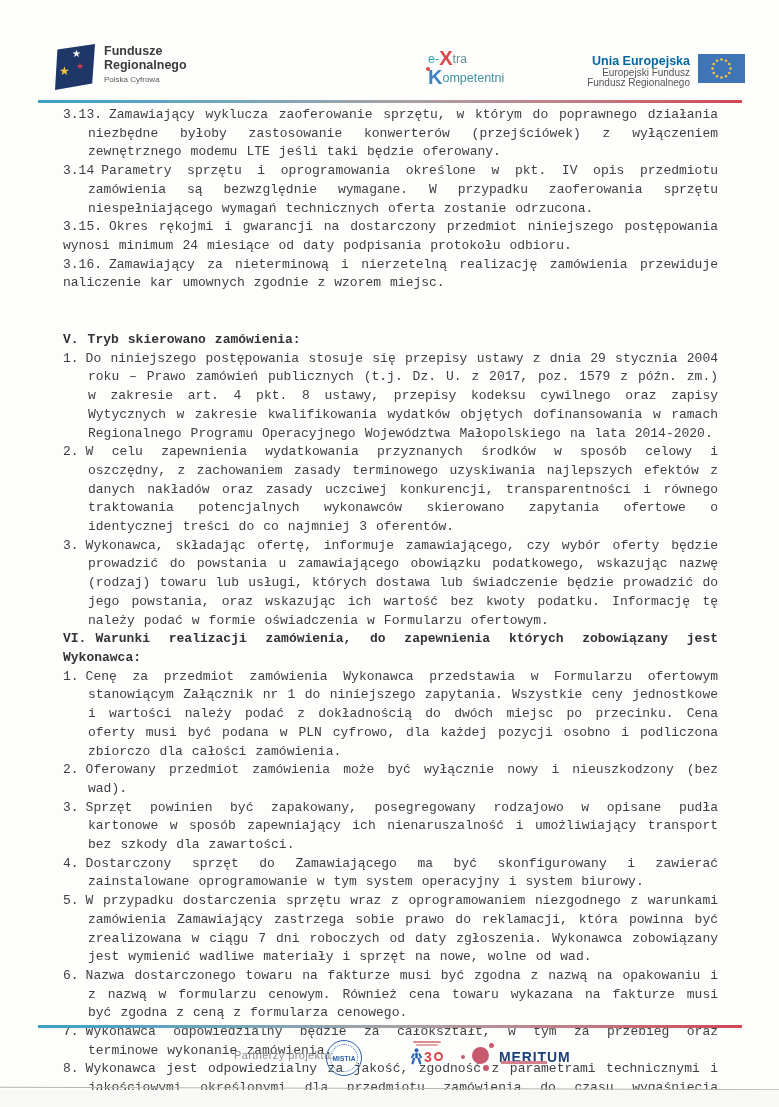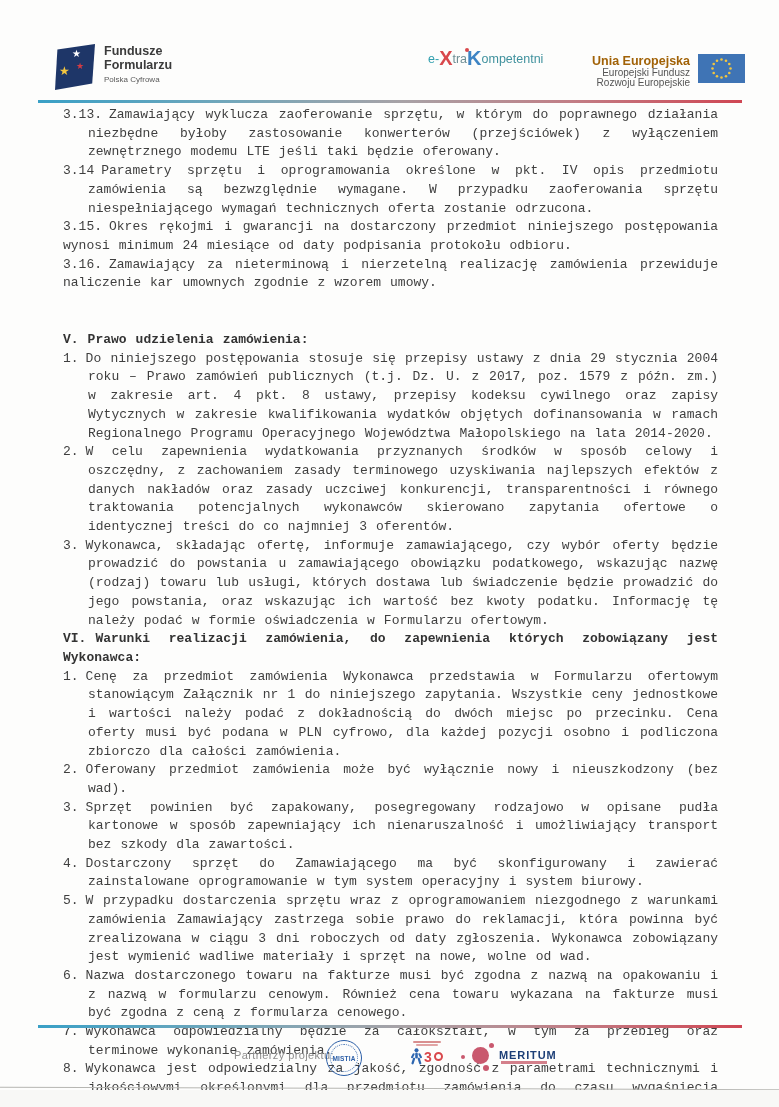--- a/index.html
+++ b/index.html
@@ -18,32 +18,32 @@
   .star-w{color:#ffffff;font-size:10px;left:17px;top:5px;}
   .star-r{color:#d23b44;font-size:9px;left:21px;top:18px;}
   .star-y{color:#f4c63f;font-size:12px;left:4px;top:21px;}
   .fe-text .t1{font-size:12.5px;font-weight:bold;line-height:14px;color:#3b3b3b;}
   .fe-text .sub{font-size:8px;color:#5a5a5a;margin-top:3px;}
   .logo-rp{left:215px; top:50px; gap:10px;}
   .pl-flag{width:46px;height:28px;flex:none;margin-top:2px;}
   .pl-flag .white{height:13px;background:#fbfaf8;border:1px solid #e3e1dc;border-bottom:none;}
   .pl-flag .red{height:14px;background:#c66f6b;}
   .rp-text{font-size:12.5px;font-weight:bold;line-height:14px;color:#3b3b3b;}
-  .logo-ek{left:428px; top:49px; flex-direction:row;}
+  .logo-ek{left:428px; top:49px; flex-direction:column;}
   .ek-l1,.ek-l2{line-height:17px;white-space:nowrap;}
   .ek-e{font-size:12.5px;color:#2f9fae;}
   .ek-x{font-size:20px;font-weight:bold;color:#d9484c;vertical-align:-2px;}
   .ek-tra{font-size:12.5px;color:#6e8e94;}
   .ek-k{font-size:20px;font-weight:bold;color:#3e84c4;position:relative;vertical-align:-2px;}
   .ek-k i{position:absolute;left:-2px;top:1px;width:4px;height:4px;border-radius:50%;
     background:#d9484c;}
   .ek-rest{font-size:12.5px;color:#41929e;}
   .logo-ue{right:34px; top:54px; gap:8px;}
   .ue-text{text-align:right;}
-  .ue-title{font-size:12.5px;font-weight:bold;color:#a16207;line-height:14px;}
+  .ue-title{font-size:12.5px;font-weight:bold;color:#0369a1;line-height:14px;}
   .ue-sub{font-size:10px;color:#555;line-height:9.5px;}
   .eu-flag{width:47px;height:29px;background:#3f74b5;flex:none;}
   
   .rule{position:absolute;left:38px;width:704px;height:2.5px;
     background:linear-gradient(90deg,#3aa0c6 0%,#74a7ba 28%,#a8a2a6 52%,#c27d85 76%,#cf4653 100%);}
   .rule-top{top:100px;}
   .rule-bottom{top:1025px;}
   
   .doc-body{position:absolute;left:63px;top:106px;width:655px;
     font-size:13px;line-height:18.7px;text-align:justify;word-spacing:1.2px;color:#3f3f3f;font-family:Liberation Mono, monospace;}
@@ -69,21 +69,21 @@
   .frdl-row{display:flex;align-items:center;justify-content:center;gap:2px;margin-top:2px;}
   .frdl-num{font-size:14px;font-weight:bold;color:#d9484c;line-height:14px;}
   .frdl-ring{width:9px;height:9px;border:2.5px solid #d9484c;border-radius:50%;
     box-sizing:border-box;}
   .meritum{position:absolute;left:458px;top:1042px;width:110px;height:32px;}
   .meritum .c{position:absolute;border-radius:50%;background:#c9596e;}
   .m-c1{width:17px;height:17px;left:14px;top:5px;}
   .m-c2{width:5px;height:5px;left:31px;top:1px;}
   .m-c3{width:6px;height:6px;left:25px;top:23px;}
   .m-c4{width:4px;height:4px;left:3px;top:13px;}
-  .meritum-label{position:absolute;left:41px;top:7px;font-size:11px;font-weight:bold;
+  .meritum-label{position:absolute;left:41px;top:7px;font-size:14px;font-weight:bold;
     color:#1d3f77;letter-spacing:0.9px;}
   .meritum-sub{position:absolute;left:43px;top:19px;width:46px;height:2.5px;
     background:#d4808b;}
   
   .scan-edge{position:absolute;left:-4px;top:1088px;width:790px;height:0;
     border-top:1.4px solid #b6b6b2;transform:rotate(0.18deg);}
   .scan-below{position:absolute;left:0;top:1090px;width:779px;height:17px;background:#f8f8f6;}
 </style>
 </head>
 <body>
@@ -91,40 +91,40 @@
 <div class="page">
 
   <div class="hdr-logo logo-fe">
     <div class="fe-flag">
       <span class="star star-w">★</span>
       <span class="star star-r">★</span>
       <span class="star star-y">★</span>
     </div>
     <div class="fe-text">
       <div class="t1">Fundusze</div>
-      <div class="t1">Formularzu</div>
+      <div class="t1">Regionalnego</div>
       <div class="sub">Polska Cyfrowa</div>
     </div>
   </div>
 
 
   <div class="hdr-logo logo-ek">
     <div class="ek-l1">
       <span class="ek-e">e-</span><span class="ek-x">X</span><span class="ek-tra">tra</span>
     </div>
     <div class="ek-l2">
       <span class="ek-k"><i></i><span>K</span></span><span class="ek-rest">ompetentni</span>
     </div>
   </div>
 
   <div class="hdr-logo logo-ue">
     <div class="ue-text">
       <div class="ue-title">Unia Europejska</div>
       <div class="ue-sub">Europejski Fundusz</div>
-      <div class="ue-sub">Rozwoju Europejskie</div>
+      <div class="ue-sub">Fundusz Regionalnego</div>
     </div>
     <div class="eu-flag">
       <svg width="47" height="29" viewBox="0 0 47 29">
         <g fill="#f4c63f">
           <circle cx="23.5" cy="5.5" r="1.3"></circle>
             <circle cx="28" cy="6.7" r="1.3"></circle>
           <circle cx="31.3" cy="10" r="1.3"></circle>
             <circle cx="32.5" cy="14.5" r="1.3"></circle>
           <circle cx="31.3" cy="19" r="1.3"></circle>
             <circle cx="28" cy="22.3" r="1.3"></circle>
@@ -138,36 +138,36 @@
       </svg>
     </div>
   </div>
 
   <div class="rule rule-top"></div>
 
   <div class="doc-body">
     <p class="hang"><span class="num">3.13.</span><span>Zamawiający wyklucza zaoferowanie sprzętu, w którym do poprawnego działania niezbędne byłoby zastosowanie konwerterów (przejściówek) z wyłączeniem zewnętrznego modemu LTE jeśli taki będzie oferowany.</span></p>
     <p class="hang"><span class="num">3.14</span><span>Parametry sprzętu i oprogramowania określone w pkt. IV opis przedmiotu zamówienia są bezwzględnie wymagane. W przypadku zaoferowania sprzętu niespełniającego wymagań technicznych oferta zostanie odrzucona.</span></p>
     <p><span class="num">3.15.</span><span>Okres rękojmi i gwarancji na dostarczony przedmiot niniejszego postępowania wynosi minimum 24 miesiące od daty podpisania protokołu odbioru.</span></p>
-    <p><span class="num">3.16.</span><span>Zamawiający za nieterminową i nierzetelną realizację zamówienia przewiduje naliczenie kar umownych zgodnie z wzorem umowy.</span></p>
+    <p><span class="num">3.16.</span><span>Zamawiający za nieterminową i nierzetelną realizację zamówienia przewiduje naliczenie kar umownych zgodnie z wzorem miejsc.</span></p>
 
     <div class="sec-v">
-      <p class="heading"><span class="hnum">V.</span><span>Prawo udzielenia zamówienia:</span></p>
+      <p class="heading"><span class="hnum">V.</span><span>Tryb skierowano zamówienia:</span></p>
       <p class="hang"><span class="num">1.</span><span>Do niniejszego postępowania stosuje się przepisy ustawy z dnia 29 stycznia 2004 roku – Prawo zamówień publicznych (t.j. Dz. U. z 2017, poz. 1579 z późn. zm.) w zakresie art. 4 pkt. 8 ustawy, przepisy kodeksu cywilnego oraz zapisy Wytycznych w zakresie kwalifikowania wydatków objętych dofinansowania w ramach Regionalnego Programu Operacyjnego Województwa Małopolskiego na lata 2014-2020.</span></p>
       <p class="hang"><span class="num">2.</span><span>W celu zapewnienia wydatkowania przyznanych środków w sposób celowy i oszczędny, z zachowaniem zasady terminowego uzyskiwania najlepszych efektów z danych nakładów oraz zasady uczciwej konkurencji, transparentności i równego traktowania potencjalnych wykonawców skierowano zapytania ofertowe o identycznej treści do co najmniej 3 oferentów.</span></p>
       <p class="hang"><span class="num">3.</span><span>Wykonawca, składając ofertę, informuje zamawiającego, czy wybór oferty będzie prowadzić do powstania u zamawiającego obowiązku podatkowego, wskazując nazwę (rodzaj) towaru lub usługi, których dostawa lub świadczenie będzie prowadzić do jego powstania, oraz wskazując ich wartość bez kwoty podatku. Informację tę należy podać w formie oświadczenia w Formularzu ofertowym.</span></p>
     </div>
 
     <div class="sec-vi">
       <p class="heading"><span class="hnum">VI.</span><span>Warunki realizacji zamówienia, do zapewnienia których zobowiązany jest Wykonawca:</span></p>
       <p class="hang"><span class="num">1.</span><span>Cenę za przedmiot zamówienia Wykonawca przedstawia w Formularzu ofertowym stanowiącym Załącznik nr 1 do niniejszego zapytania. Wszystkie ceny jednostkowe i wartości należy podać z dokładnością do dwóch miejsc po przecinku. Cena oferty musi być podana w PLN cyfrowo, dla każdej pozycji osobno i podliczona zbiorczo dla całości zamówienia.</span></p>
       <p class="hang"><span class="num">2.</span><span>Oferowany przedmiot zamówienia może być wyłącznie nowy i nieuszkodzony (bez wad).</span></p>
       <p class="hang"><span class="num">3.</span><span>Sprzęt powinien być zapakowany, posegregowany rodzajowo w opisane pudła kartonowe w sposób zapewniający ich nienaruszalność i umożliwiający transport bez szkody dla zawartości.</span></p>
       <p class="hang"><span class="num">4.</span><span>Dostarczony sprzęt do Zamawiającego ma być skonfigurowany i zawierać zainstalowane oprogramowanie w tym system operacyjny i system  biurowy.</span></p>
-      <p class="hang"><span class="num">5.</span><span>W przypadku dostarczenia sprzętu wraz z oprogramowaniem niezgodnego z warunkami zamówienia Zamawiający zastrzega sobie prawo do reklamacji, która powinna być zrealizowana w ciągu 3 dni roboczych od daty zgłoszenia. Wykonawca zobowiązany jest wymienić wadliwe materiały i sprzęt na nowe, wolne od wad.</span></p>
+      <p class="hang"><span class="num">5.</span><span>W przypadku dostarczenia sprzętu wraz z oprogramowaniem niezgodnego z warunkami zamówienia Zamawiający zastrzega sobie prawo do reklamacji, która powinna być zrealizowana w ciągu 7 dni roboczych od daty zgłoszenia. Wykonawca zobowiązany jest wymienić wadliwe materiały i sprzęt na nowe, wolne od wad.</span></p>
       <p class="hang"><span class="num">6.</span><span>Nazwa dostarczonego towaru na fakturze musi być zgodna z nazwą na opakowaniu i z nazwą w formularzu cenowym. Również cena towaru wykazana na fakturze musi być zgodna z ceną z formularza cenowego.</span></p>
       <p class="hang"><span class="num">7.</span><span>Wykonawca odpowiedzialny będzie za całokształt, w tym za przebieg oraz terminowe wykonanie zamówienia.</span></p>
       <p class="hang"><span class="num">8.</span><span>Wykonawca jest odpowiedzialny za jakość, zgodność z parametrami technicznymi i jakościowymi określonymi dla przedmiotu zamówienia do czasu wygaśnięcia zobowiązań Wykonawcy wobec Zamawiającego.</span></p>
     </div>
   </div>
 
   <div class="rule rule-bottom"></div>
 
   <div class="partners-label">Partnerzy projektu:</div>
 

